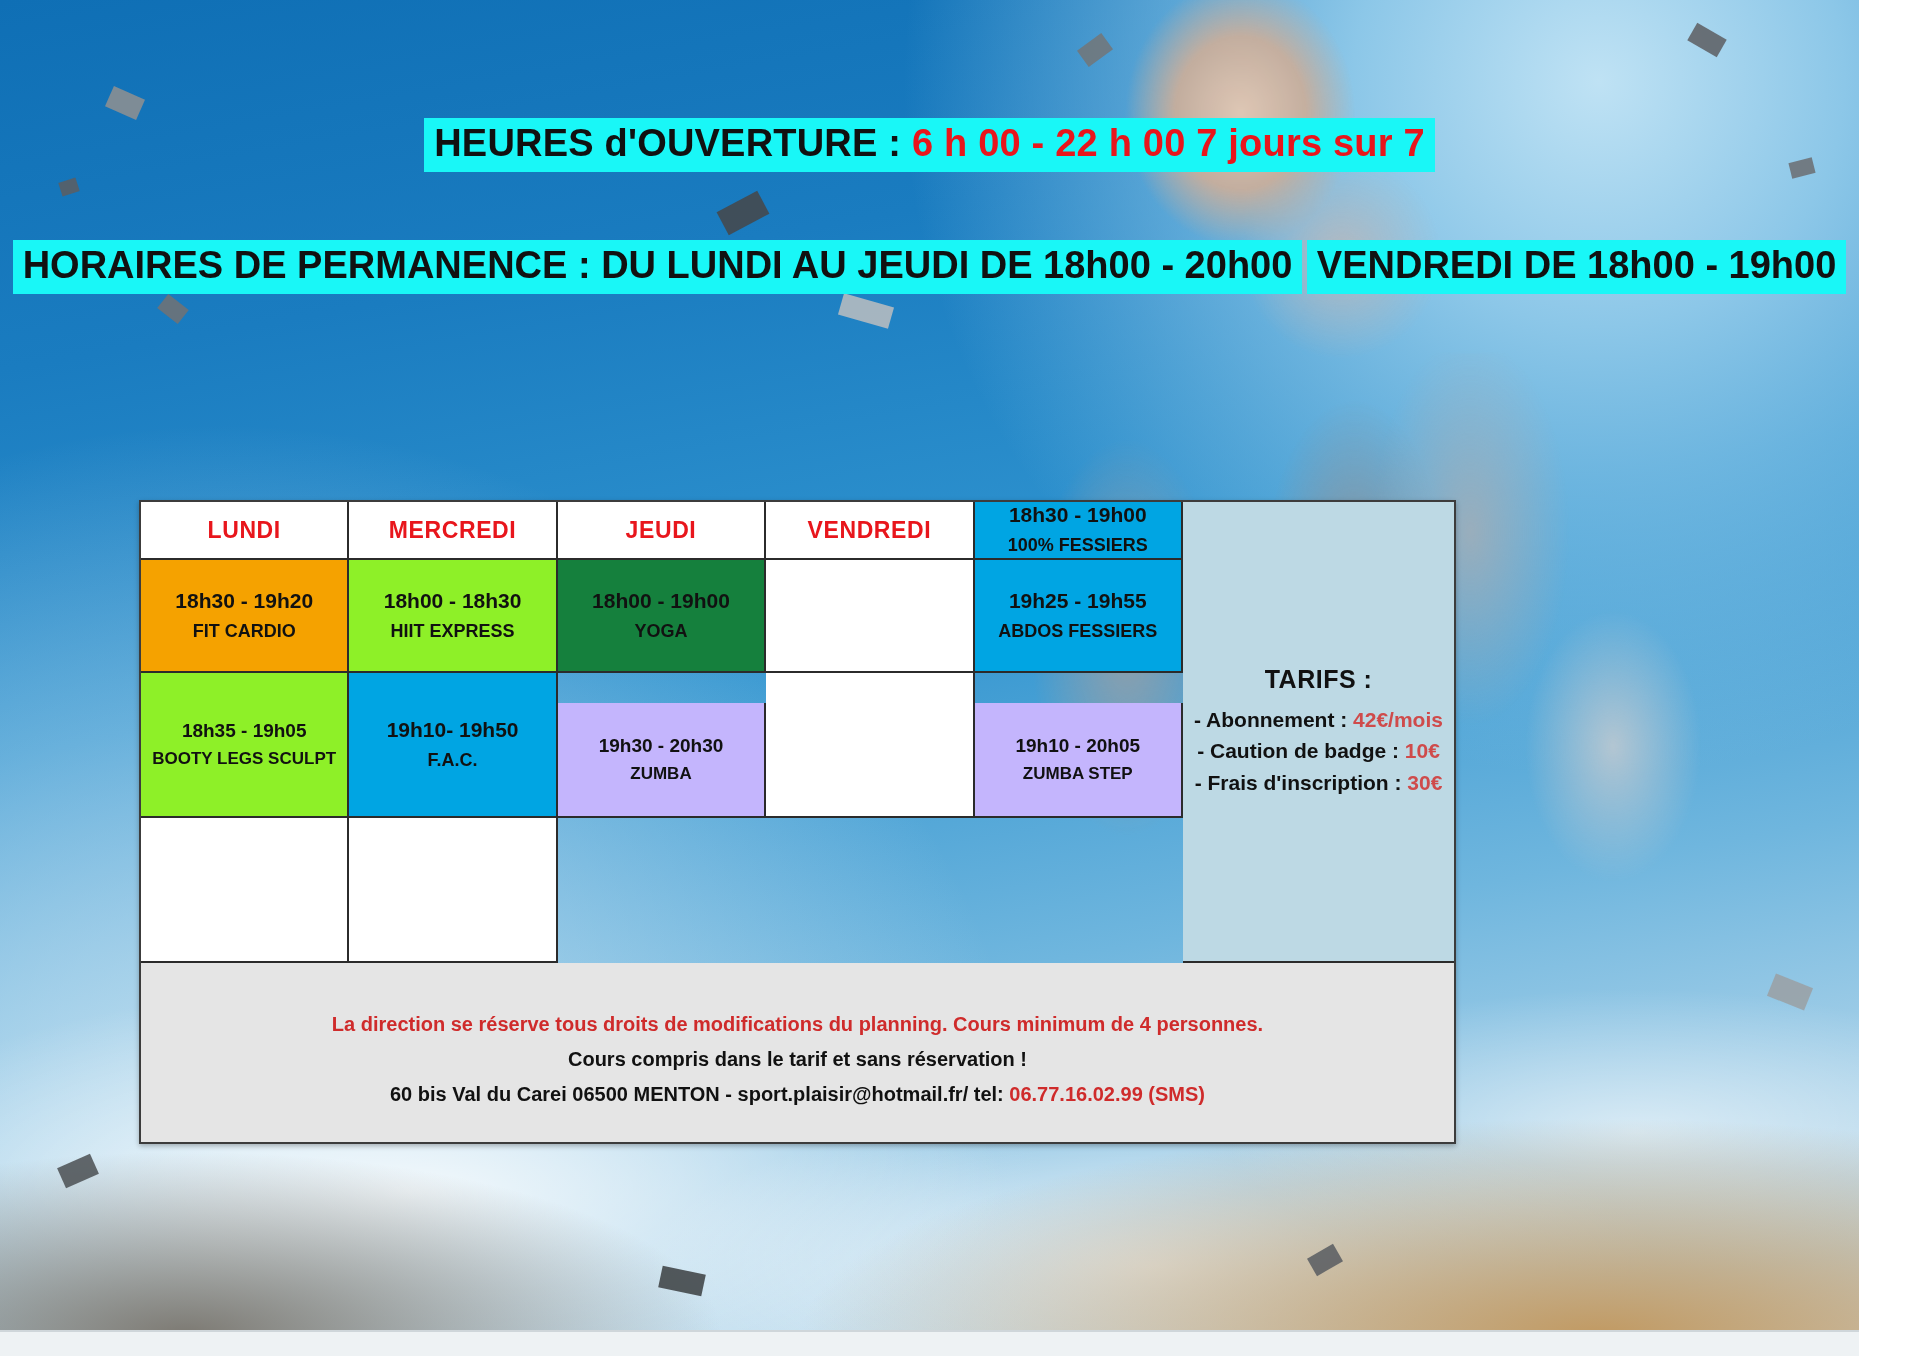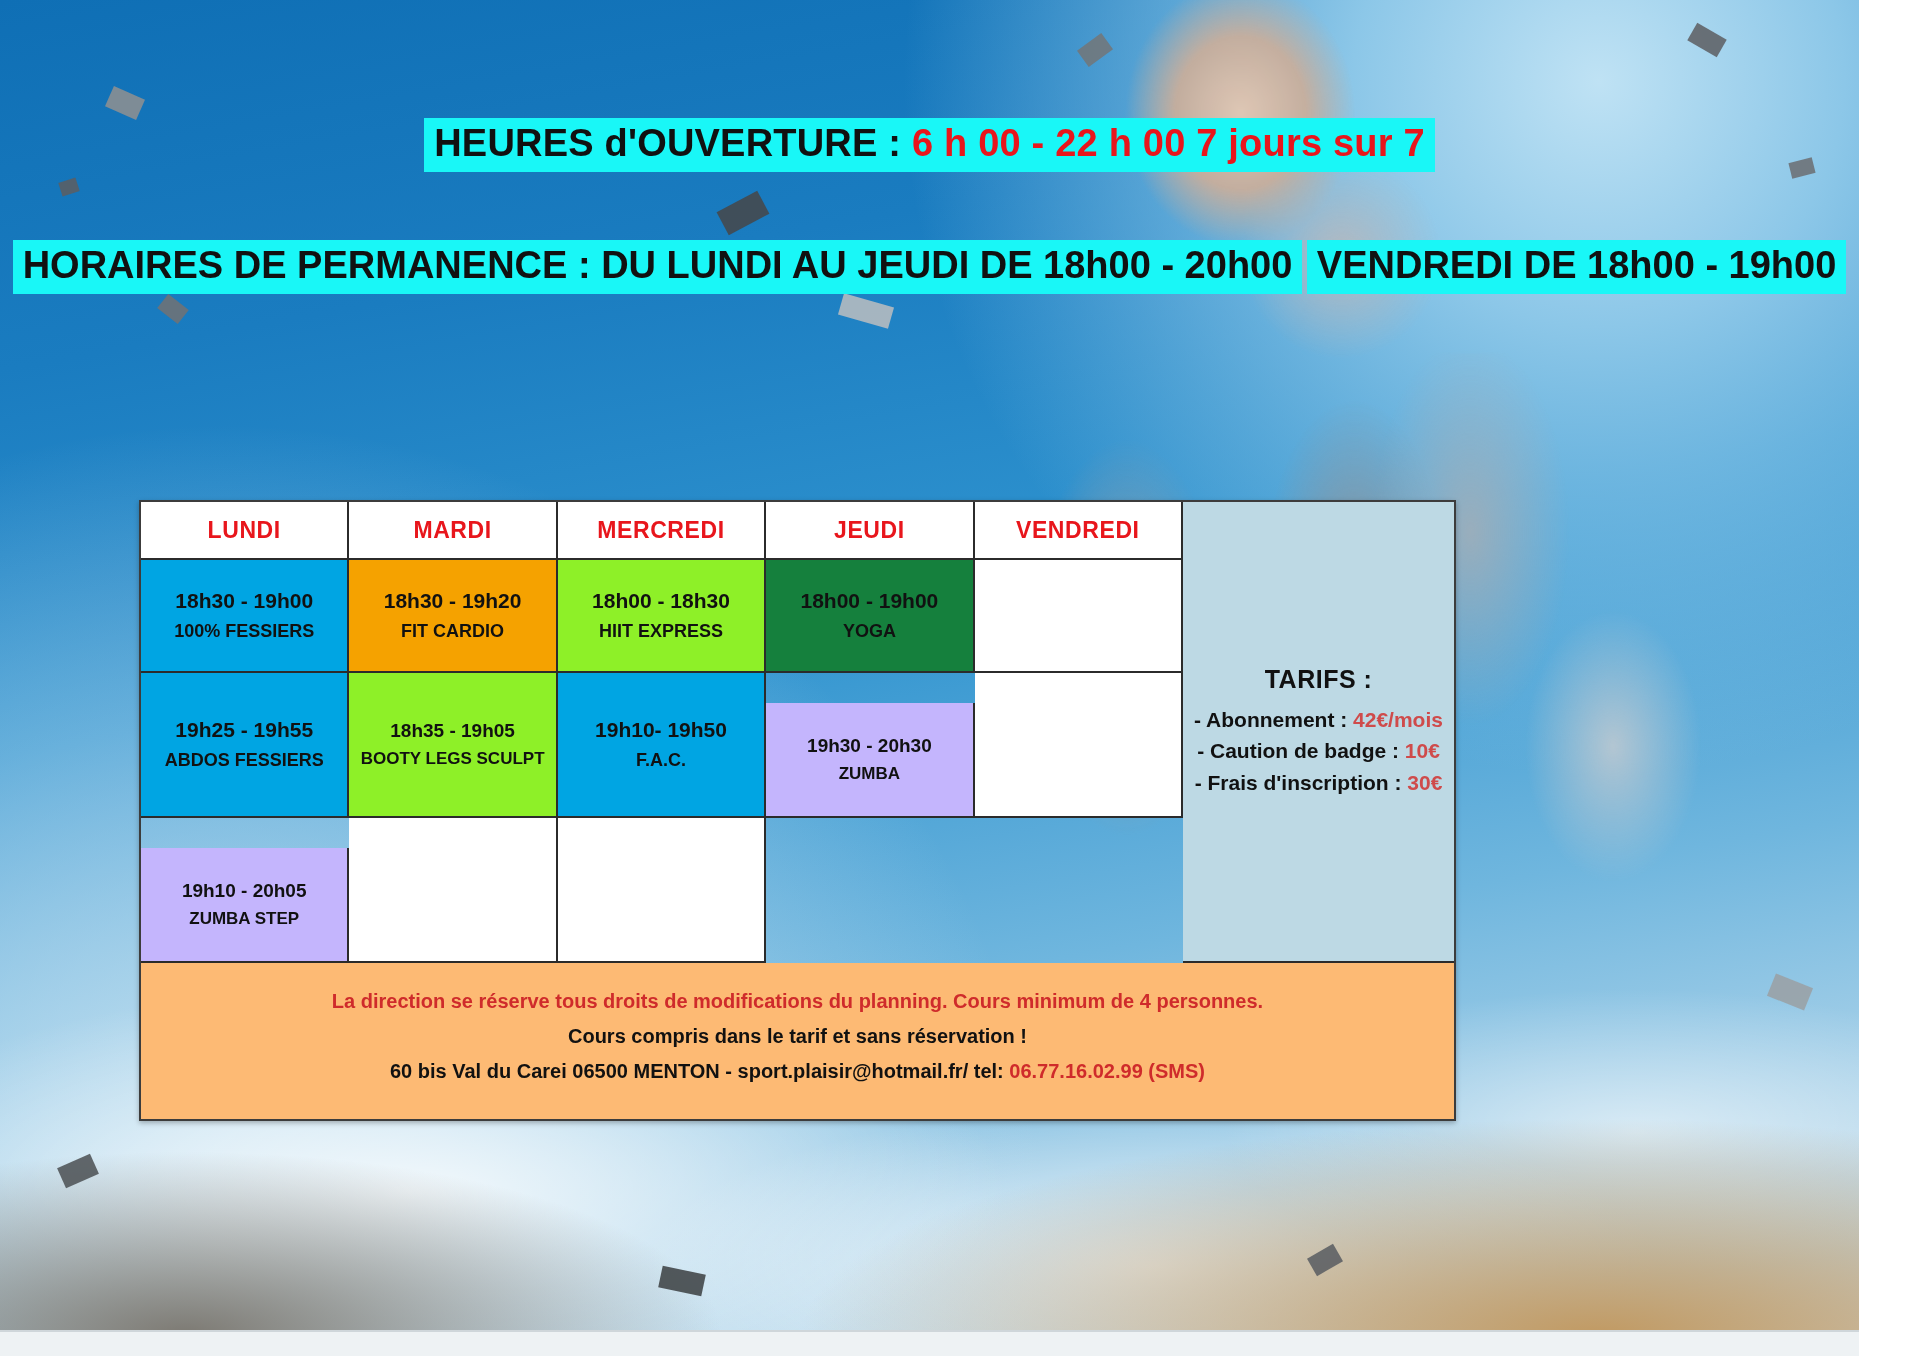--- a/index.html
+++ b/index.html
@@ -186,22 +186,22 @@
   .tarifs-line {
     font-size: 21px;
     font-weight: bold;
     color: #111111;
     line-height: 1.5;
     white-space: nowrap;
   }
   .tarifs-line .amt { color: #cf4b4b; }
 
   .footer {
-    background: #fdba74;
-    padding: 21px 10px 30px 10px;
+    background: #e5e5e5;
+    padding: 44px 10px 30px 10px;
     text-align: center;
   }
   .foot-line {
     font-size: 20px;
     font-weight: bold;
     line-height: 1.75;
     color: #111111;
   }
   .foot-line.red-text { color: #cf2b2b; }
   .foot-line .red-inline { color: #cf2b2b; }
@@ -235,21 +235,20 @@
     <div class="hl h-line2">HORAIRES DE PERMANENCE : DU LUNDI AU JEUDI DE 18h00 - 20h00</div>
     <div class="hl h-line3">VENDREDI DE 18h00 - 19h00</div>
   </div>
 
   <div class="board">
     <div class="board-main">
 
       <div class="grid">
 
         <div class="cell head-cell">LUNDI</div>
-        <div class="cell head-cell">MARDI</div>
         <div class="cell head-cell">MERCREDI</div>
         <div class="cell head-cell">JEUDI</div>
         <div class="cell head-cell">VENDREDI</div>
 
         <div class="cell c-blue">
           <div class="t-time">18h30 - 19h00</div>
           <div class="t-name">100% FESSIERS</div>
         </div>
         <div class="cell c-orange">
           <div class="t-time">18h30 - 19h20</div>

